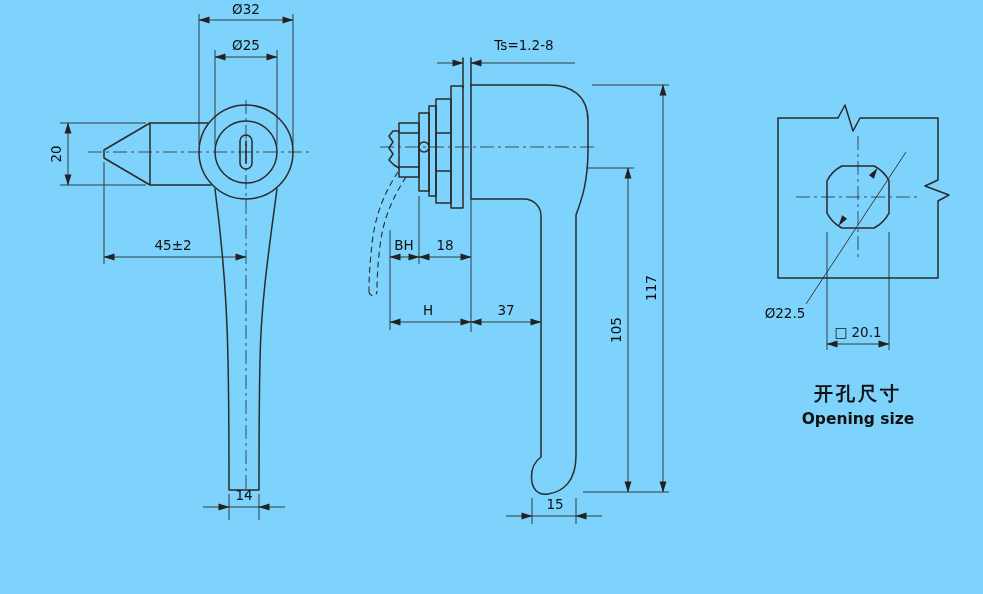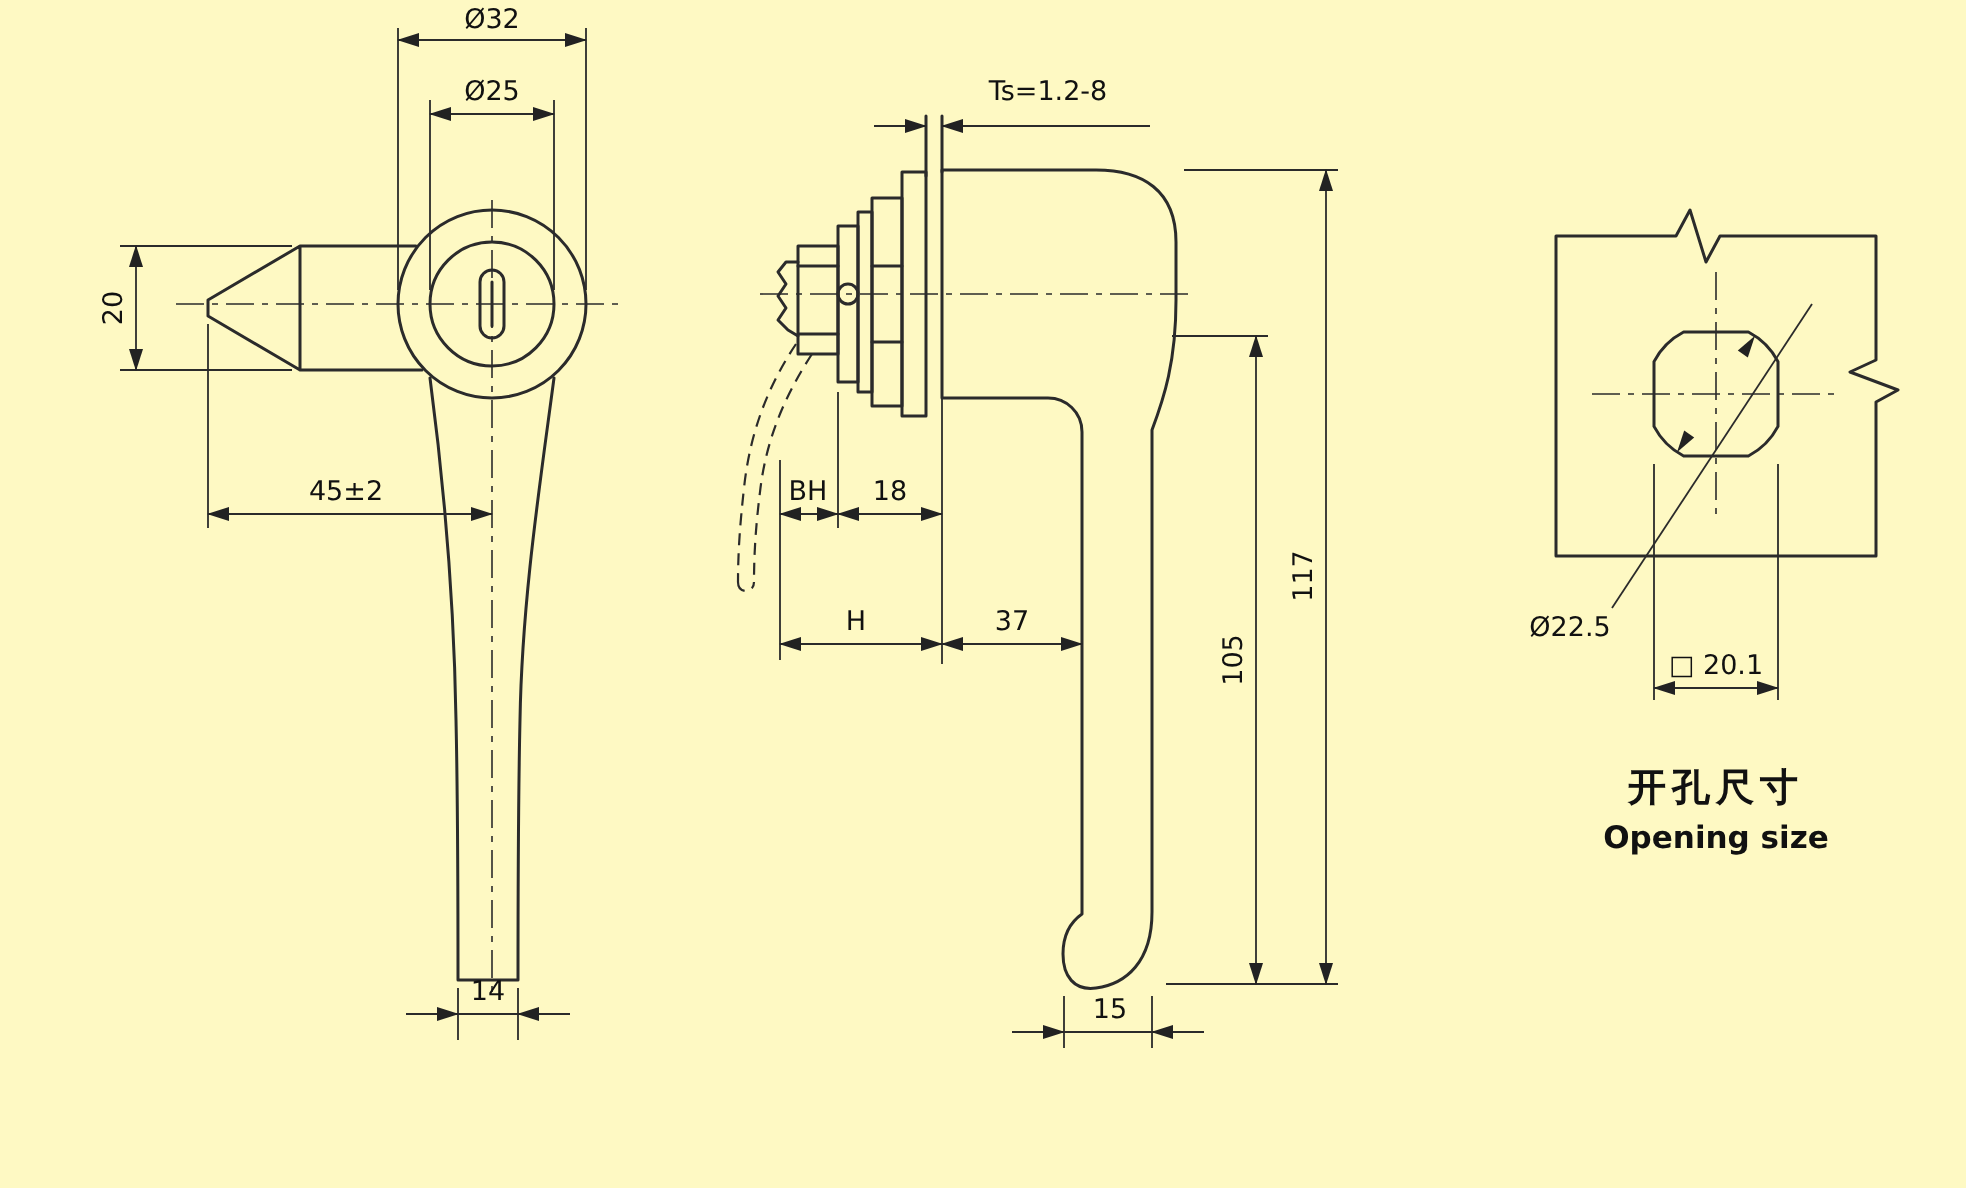--- a/index.html
+++ b/index.html
@@ -1,16 +1,16 @@
 <!DOCTYPE html>
 <html><head>
 <meta charset="utf-8">
 <style>
   html,body{margin:0;padding:0;background:#ffffff;}
-  .page{width:983px;height:594px;background:#fef9c3;position:relative;overflow:hidden;}
+  .page{width:983px;height:594px;background:#7dd3fc;position:relative;overflow:hidden;}
   svg{display:block;}
   
   .ol{fill:none;stroke:#2b2b2b;stroke-width:1.5;stroke-linejoin:round;stroke-linecap:round;}
   .dim{fill:none;stroke:#2b2b2b;stroke-width:0.9;stroke-linecap:butt;}
   .cl{fill:none;stroke:#2b2b2b;stroke-width:0.8;stroke-dasharray:14 4 3 4;}
   .hid{fill:none;stroke:#2b2b2b;stroke-width:1.1;stroke-dasharray:6 4;}
   .arrfill{fill:#222;stroke:none;}
   text{font-family:"DejaVu Sans","Liberation Sans",sans-serif;font-size:13.5px;fill:#111;}
   .dimtext{font-size:13.5px;}
   .cap-cn{font-size:19px;font-weight:bold;letter-spacing:3px;}

